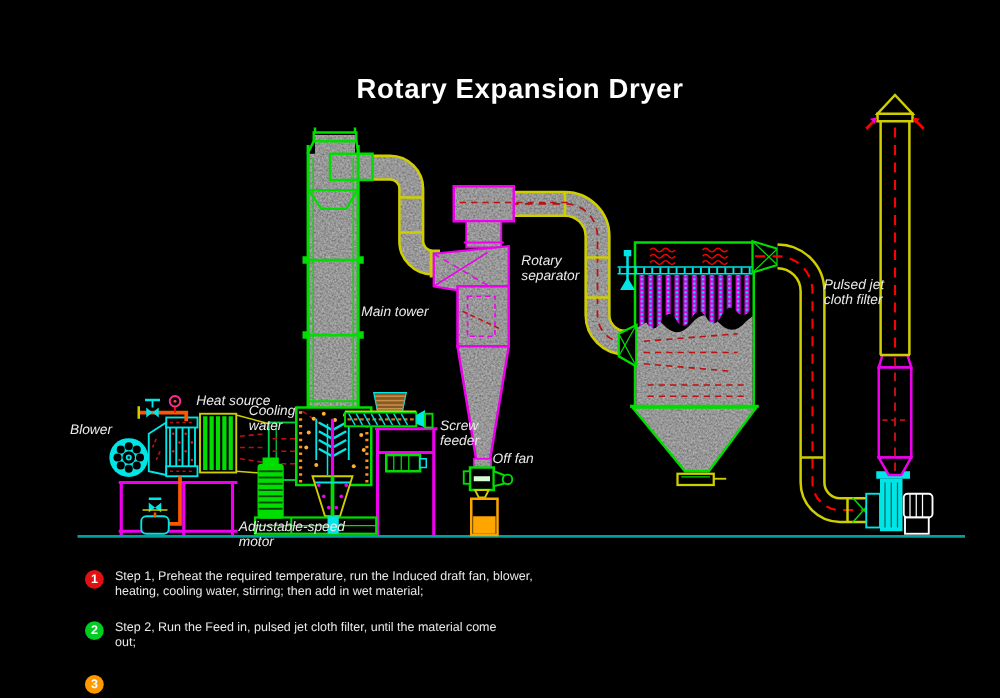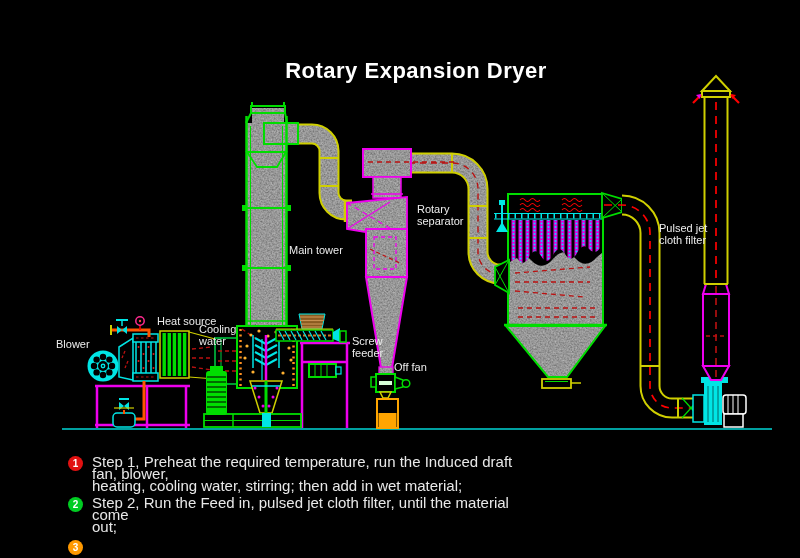--- a/index.html
+++ b/index.html
@@ -1,26 +1,26 @@
 <!DOCTYPE html>
 <html style="--background: #000000; --green: #00dd00; --magenta: #ee00ee; --yellow: #cfcf00; --cyan: #00e5e5; --red: #ff0000; --dark_red: #bb1111; --orange: #ffa500; --orange_pipe: #ff5500; --teal_ground: #00a0a0; --step1: #e11111; --step2: #00cc22; --step3: #ff9900;"><head>
 <meta charset="utf-8">
 <style>
   html,body{margin:0;padding:0;background:#000;}
   .stage{position:relative;width:800px;height:558px;background:var(--background,#000);
          overflow:hidden;font-family:"Liberation Sans",sans-serif;margin-top:36px;}
   .stage svg{position:absolute;left:0;top:0;}
   .title{position:absolute;left:0;top:22px;width:800px;box-sizing:border-box;padding-left:32px;
          text-align:center;color:#fff;font-size:22px;font-weight:bold;letter-spacing:.5px;}
-  .lbl{position:absolute;color:#ececec;font-size:11px;line-height:11.5px;white-space:pre-line;z-index:5;}
+  .lbl{position:absolute;color:#ececec;font-size:11px;line-height:11.5px;white-space:pre-line;z-index:5;font-style:italic;}
   .step{position:absolute;left:68px;display:flex;align-items:flex-start;gap:9px;z-index:5;}
   .dot{width:15px;height:15px;border-radius:50%;flex:0 0 15px;margin-top:0px;
        color:#fff;font-size:10px;font-weight:bold;text-align:center;line-height:15px;}
   .d1{background:var(--step1,#e11111);} .d2{background:var(--step2,#00cc22);} .d3{background:var(--step3,#ff9900);}
-  .step-text{color:#e8e8e8;font-size:15px;line-height:12px;white-space:pre-line;width:430px;}
+  .step-text{color:#e8e8e8;font-size:10px;line-height:12px;white-space:pre-line;width:430px;}
   
   .sg{stroke:var(--green,#00dd00);} .sm{stroke:var(--magenta,#ee00ee);} .sy{stroke:var(--yellow,#cfcf00);}
   .sc{stroke:var(--cyan,#00e5e5);} .sr{stroke:var(--dark_red,#bb1111);} .sR{stroke:var(--red,#ff0000);}
   .sor{stroke:var(--orange_pipe,#ff5500);} .sw{stroke:#ffffff;} .st{stroke:var(--teal_ground,#00a0a0);}
   .fn{fill:none;} .fk{fill:#000;} .fg{fill:var(--green,#00dd00);} .fc{fill:var(--cyan,#00e5e5);}
   .fo{fill:var(--orange,#ffa500);} .fm{fill:var(--magenta,#ee00ee);}
   .grain{fill:#9a9a9a;filter:url(#grainF);}
   .grainS{fill:none;stroke:#9a9a9a;filter:url(#grainF);}
 </style>
 </head>
@@ -406,20 +406,22 @@
   <div class="lbl" style="left:56px;top:303px">Blower</div>
   <div class="lbl" style="left:157px;top:280px">Heat source</div>
   <div class="lbl" style="left:199px;top:288px">Cooling
 water</div>
   <div class="lbl" style="left:289px;top:209px">Main tower</div>
   <div class="lbl" style="left:417px;top:168px">Rotary
 separator</div>
   <div class="lbl" style="left:352px;top:300px">Screw
 feeder</div>
   <div class="lbl" style="left:394px;top:326px">Off fan</div>
+  <div class="lbl" style="left:191px;top:381px">Adjustable-speed
+motor</div>
   <div class="lbl" style="left:659px;top:187px">Pulsed jet
 cloth filter</div>
 
   <div class="step" style="top:420px">
     <span class="dot d1">1</span>
     <span class="step-text">Step 1, Preheat the required temperature, run the Induced draft fan, blower,
 heating, cooling water, stirring; then add in wet material;</span>
   </div>
   <div class="step" style="top:461px">
     <span class="dot d2">2</span>

